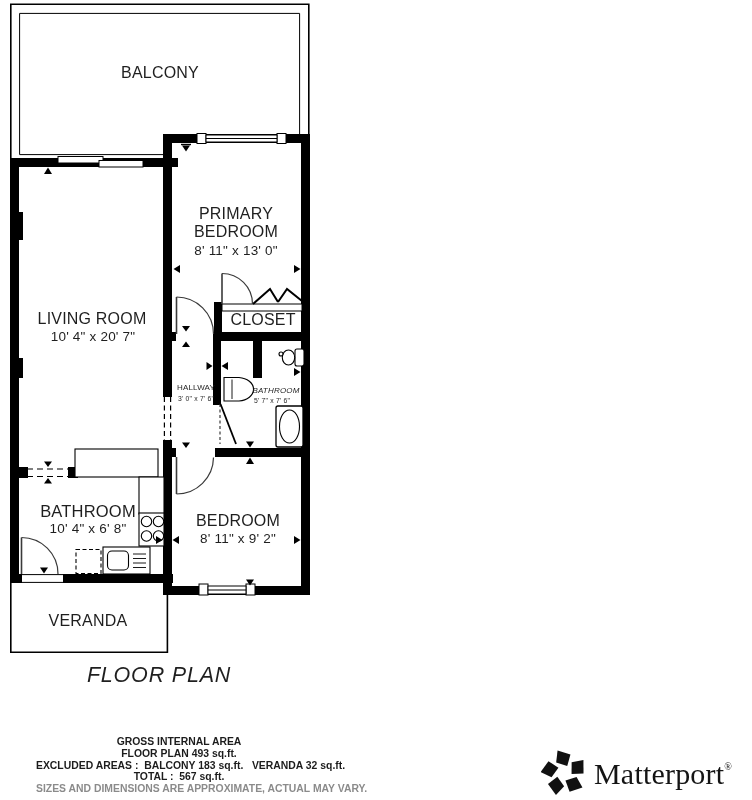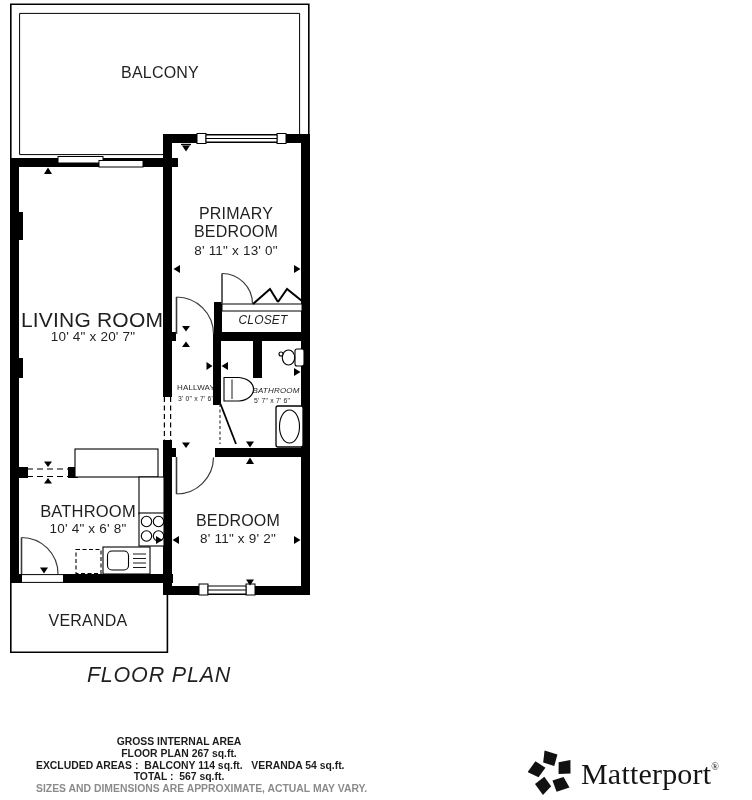--- a/index.html
+++ b/index.html
@@ -5,27 +5,27 @@
   html,body{margin:0;padding:0;background:#ffffff;}
   #stage{position:relative;width:752px;height:800px;background:#ffffff;overflow:hidden;
          font-family:"Liberation Sans",sans-serif;}
   #plan-svg{position:absolute;left:0;top:0;}
   .lbl{position:absolute;transform:translate(-50%,-50%);white-space:nowrap;text-align:center;
        color:#1f1f1f;letter-spacing:0.2px;line-height:1;}
   .room-name{font-size:16px;}
   .room-dims{font-size:13.5px;}
   .tiny-name{font-size:8px;}
   .tiny-dims{font-size:6.8px;}
-  .closet-name{font-size:12px;font-style:italic;}
+  .closet-name{font-size:16px;}
   .plan-title{font-size:21.5px;letter-spacing:0.8px;font-style:italic;}
   #footer{position:absolute;left:0;top:736px;width:322px;text-align:center;
           font-size:10.4px;font-weight:600;color:#1c1c1c;}
   #footer div{white-space:pre;line-height:11.8px;padding-left:36px;}
   #footer .muted{color:#8b8b8b;}
-  #brand{position:absolute;left:528px;top:748px;width:210px;height:50px;text-decoration:underline;}
+  #brand{position:absolute;left:541px;top:748px;width:210px;height:50px;text-decoration:underline;}
   #brand .wordmark{position:absolute;left:53px;top:9px;font-family:"Liberation Serif",serif;
           font-size:30px;color:#141414;letter-spacing:0.2px;}
   #brand sup{font-size:10px;vertical-align:14px;}
 </style>
 </head>
 <body>
 
 <div id="stage">
 
   <svg id="plan-svg" width="752" height="800" viewBox="0 0 752 800">
@@ -149,39 +149,39 @@
       <polygon points="212.5,366 206.5,362 206.5,370"></polygon>
       <polygon points="221.5,366 228,362 228,370"></polygon>
       <polygon points="300.5,372 294,368 294,376"></polygon>
     </g>
   </svg>
 
   <div class="lbl room-name" style="left:160px;top:73px;">BALCONY</div>
   <div class="lbl room-name" style="left:236px;top:214px;">PRIMARY</div>
   <div class="lbl room-name" style="left:236px;top:232px;">BEDROOM</div>
   <div class="lbl room-dims" style="left:236px;top:251px;">8' 11" x 13' 0"</div>
-  <div class="lbl room-name" style="left:92px;top:319px;font-size:21px;text-align:right;">LIVING ROOM</div>
+  <div class="lbl room-name" style="left:92px;top:319px;font-size:16px;text-align:right;">LIVING ROOM</div>
   <div class="lbl room-dims" style="left:93px;top:337px;">10' 4" x 20' 7"</div>
   <div class="lbl closet-name" style="left:263px;top:320px;">CLOSET</div>
   <div class="lbl tiny-name" style="left:196px;top:388px;">HALLWAY</div>
   <div class="lbl tiny-dims" style="left:196px;top:398.5px;">3' 0" x 7' 6"</div>
   <div class="lbl tiny-name" style="left:276px;top:391px;font-style:italic;">BATHROOM</div>
   <div class="lbl tiny-dims" style="left:272px;top:401px;">5' 7" x 7' 6"</div>
   <div class="lbl room-name" style="left:88px;top:511px;font-size:16.5px;">BATHROOM</div>
   <div class="lbl room-dims" style="left:88px;top:529px;">10' 4" x 6' 8"</div>
   <div class="lbl room-name" style="left:238px;top:521px;">BEDROOM</div>
   <div class="lbl room-dims" style="left:238px;top:539px;">8' 11" x 9' 2"</div>
   <div class="lbl room-name" style="left:88px;top:621px;">VERANDA</div>
 
   <div class="lbl plan-title" style="left:159px;top:676px;">FLOOR PLAN</div>
 
   <div id="footer">
     <div>GROSS INTERNAL AREA</div>
-    <div>FLOOR PLAN 267 sq.ft.</div>
-    <div>EXCLUDED AREAS :  BALCONY 114 sq.ft.   VERANDA 54 sq.ft.</div>
+    <div>FLOOR PLAN 493 sq.ft.</div>
+    <div>EXCLUDED AREAS :  BALCONY 183 sq.ft.   VERANDA 32 sq.ft.</div>
     <div>TOTAL :  567 sq.ft.</div>
     <div class="muted">SIZES AND DIMENSIONS ARE APPROXIMATE, ACTUAL MAY VARY.</div>
   </div>
 
   <div id="brand">
     <svg width="46" height="46" viewBox="0 0 100 100" style="position:absolute;left:0;top:2px;">
       <g fill="#111">
         <polygon points="36,1 64,10 57,35 33,27"></polygon>
         <polygon points="36,1 64,10 57,35 33,27" transform="rotate(72 50 50)"></polygon>
         <polygon points="36,1 64,10 57,35 33,27" transform="rotate(144 50 50)"></polygon>

